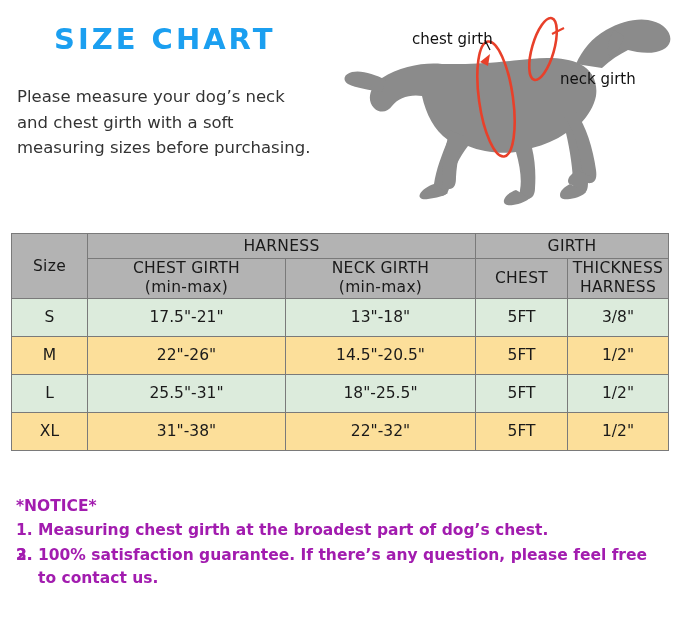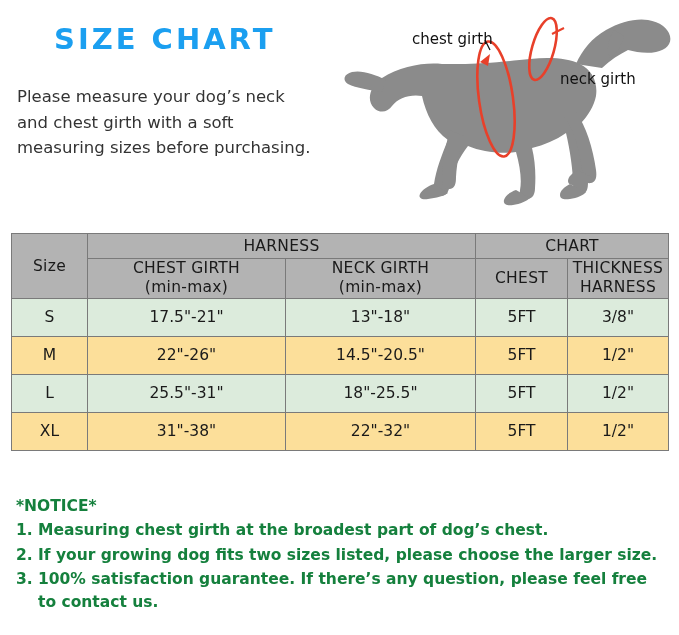--- a/index.html
+++ b/index.html
@@ -107,21 +107,21 @@
   .c-len { width: 92px; }
   .c-thick { width: 101px; }
   .sub2 { display: block; }
 
   
   .notice {
     position: absolute;
     left: 16px;
     top: 495px;
     width: 650px;
-    color: #15803d;
+    color: #a21caf;
     font-size: 15.5px;
     font-weight: bold;
     line-height: 1.5;
   }
   .notice .n-title { margin-bottom: 1px; }
   .notice ol {
     margin: 0;
     padding: 0;
     list-style: none;
   }
@@ -219,21 +219,21 @@
         <col class="c-size">
           <col class="c-chest">
           <col class="c-neck">
           <col class="c-len">
           <col class="c-thick">
       </colgroup>
       <tbody>
         <tr>
           <td class="hdr-grey" rowspan="2">Size</td>
           <td class="hdr-grey" colspan="2">HARNESS</td>
-          <td class="hdr-grey" colspan="2">CHART</td>
+          <td class="hdr-grey" colspan="2">GIRTH</td>
         </tr>
         <tr>
           <td class="hdr-grey-tall">
             <span>CHEST GIRTH</span>
             <span class="sub2">(min-max)</span>
           </td>
           <td class="hdr-grey-tall">
             <span>NECK GIRTH</span>
             <span class="sub2">(min-max)</span>
           </td>
@@ -278,21 +278,20 @@
 
   <div class="notice">
     <div class="n-title">*NOTICE*</div>
     <ol>
       <li>
         <span class="num">1.</span>
         <span>Measuring chest girth at the broadest part of dog’s chest.</span>
       </li>
       <li>
         <span class="num">2.</span>
-        <span>If your growing dog fits two sizes listed, please choose the larger size.</span>
       </li>
       <li>
         <span class="num">3.</span>
         <span>100% satisfaction guarantee. If there’s any question, please feel free to contact us.</span>
       </li>
     </ol>
   </div>
 
 </div>
 

